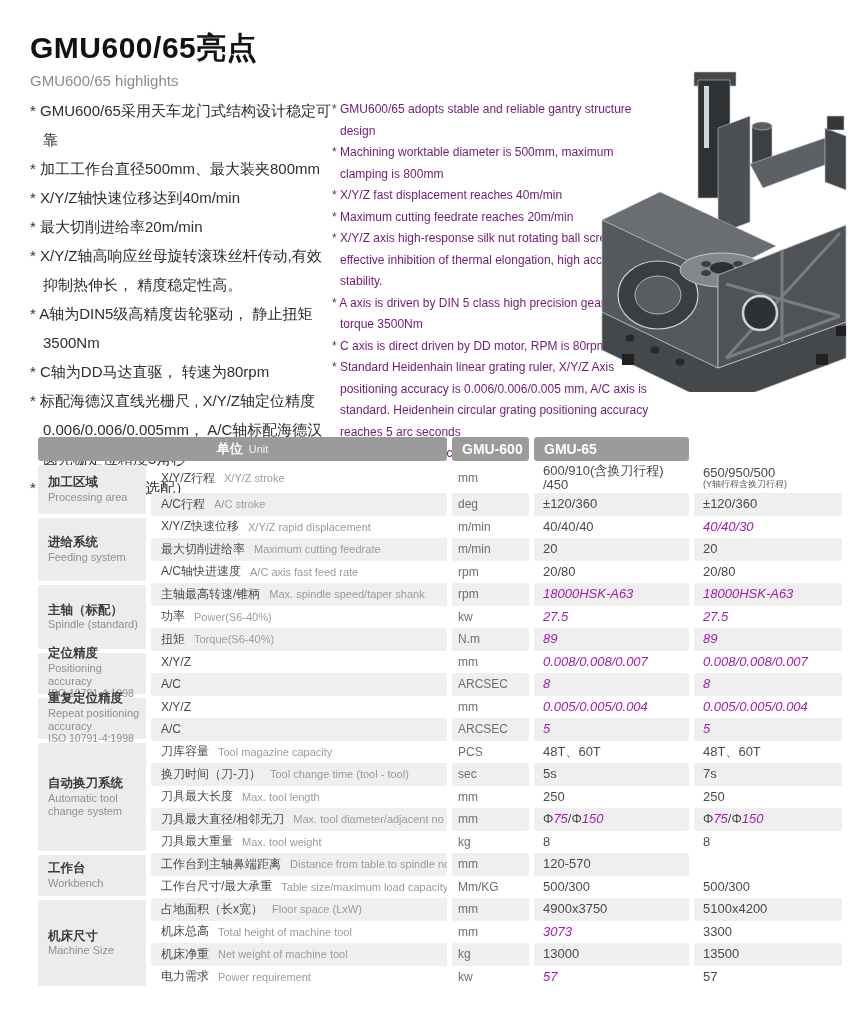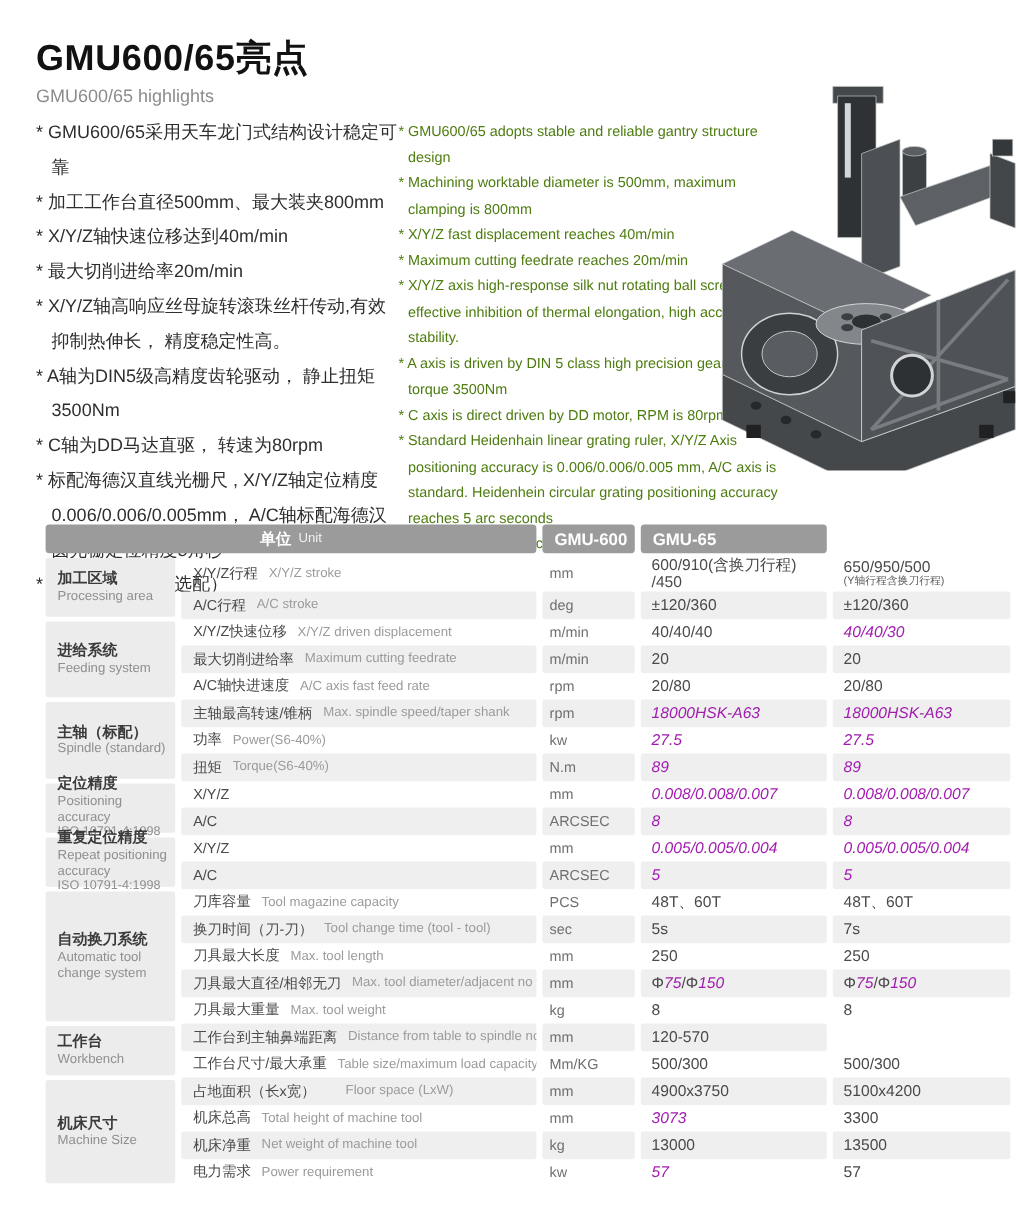--- a/index.html
+++ b/index.html
@@ -10,21 +10,21 @@
   }
   .title-block{position:absolute;left:30px;top:28px;}
   .page-title{font-size:30px;font-weight:bold;color:#121212;margin:0;letter-spacing:0.5px;}
   .page-subtitle{font-size:15px;color:#8c8c8c;margin-top:3px;}
 
   .hl-zh{position:absolute;left:30px;top:96px;width:306px;list-style:none;margin:0;padding:0;
     font-size:15px;color:#2e2e2e;}
   .hl-zh li{line-height:29px;padding-left:13px;text-indent:-13px;}
 
   .hl-en{position:absolute;left:332px;top:99px;width:324px;list-style:none;margin:0;padding:0;
-    font-size:12px;color:#4d7c0f;}
+    font-size:12px;color:#701a75;}
   .hl-en li{line-height:21.5px;padding-left:8px;text-indent:-8px;}
 
   .machine{position:absolute;right:2px;top:70px;width:248px;height:322px;}
 
   .spec-table{position:absolute;left:38px;top:437px;width:804px;}
   .t-header{display:grid;grid-template-columns:409px 77px 155px 148px;column-gap:5px;height:24px;}
   .h-cell{background:#9b9b9b;border-radius:3px;color:#fff;display:flex;align-items:center;overflow:hidden;}
   .h-center{justify-content:center;}
   .h-col{padding-left:10px;font-weight:bold;font-size:14px;}
   .hz{font-weight:bold;font-size:13px;}
@@ -169,21 +169,21 @@
         <div class="v-line"><span>±120/360</span></div>
       </div>
       <div class="group-cell" style="grid-area: 3 / 1 / span 3;">
         <div class="g-inner">
           <div class="g-zh">进给系统</div>
           <div class="g-en">Feeding system</div>
         </div>
       </div>
       <div class="cell name-cell" style="grid-area: 3 / 2;">
         <span class="zh">X/Y/Z快速位移</span>
-        <span class="en">X/Y/Z driven displacement</span>
+        <span class="en">X/Y/Z rapid displacement</span>
       </div>
       <div class="cell unit-cell" style="grid-area: 3 / 3;">m/min</div>
       <div class="cell val-cell" style="grid-area: 3 / 4;">
         <div class="v-line"><span>40/40/40</span></div>
       </div>
       <div class="cell val-cell" style="grid-area: 3 / 5;">
         <div class="v-line"><span class="red">40/40/30</span></div>
       </div>
       <div class="cell name-cell stripe" style="grid-area: 4 / 2;">
         <span class="zh">最大切削进给率</span>
@@ -388,21 +388,21 @@
       </div>
       <div class="cell val-cell" style="grid-area: 19 / 5;">
         <div class="v-line"><span>500/300</span></div>
       </div>
       <div class="group-cell" style="grid-area: 20 / 1 / span 4;">
         <div class="g-inner">
           <div class="g-zh">机床尺寸</div>
           <div class="g-en">Machine Size</div>
         </div>
       </div>
-      <div class="cell name-cell stripe" style="grid-area: 20 / 2; gap: 16px;">
+      <div class="cell name-cell stripe" style="grid-area: 20 / 2;">
         <span class="zh">占地面积（长x宽）</span>
         <span class="en">Floor space (LxW)</span>
       </div>
       <div class="cell unit-cell stripe" style="grid-area: 20 / 3;">mm</div>
       <div class="cell val-cell stripe" style="grid-area: 20 / 4;">
         <div class="v-line"><span>4900x3750</span></div>
       </div>
       <div class="cell val-cell stripe" style="grid-area: 20 / 5;">
         <div class="v-line"><span>5100x4200</span></div>
       </div>

